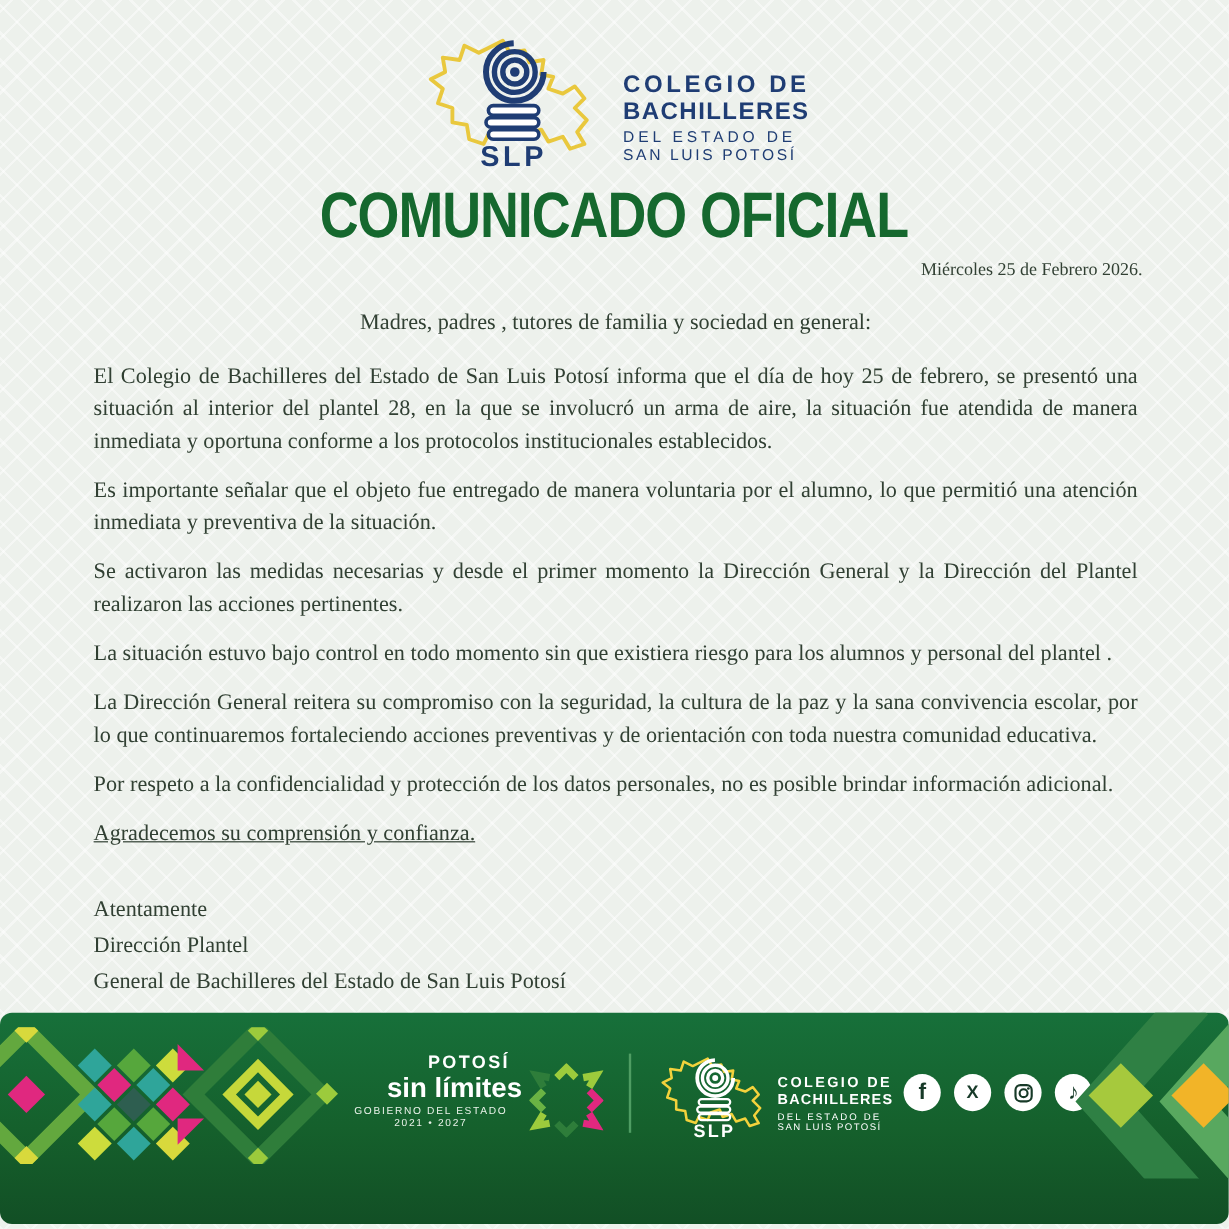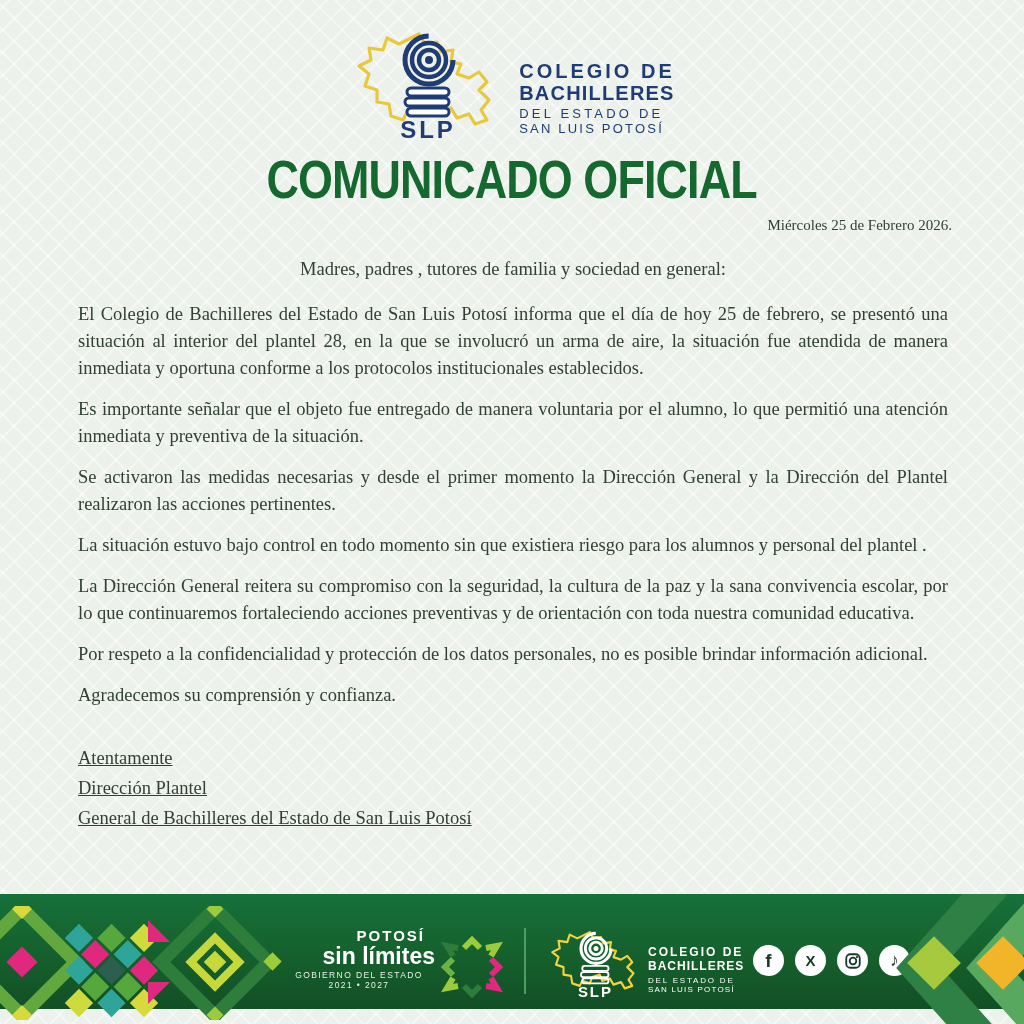--- a/index.html
+++ b/index.html
@@ -24,24 +24,24 @@
   .title{
     display:inline-block;font-family:"Liberation Sans",sans-serif;font-weight:800;
     font-size:51px;color:#15682e;letter-spacing:-1px;transform:scaleX(.88) scaleY(1.05);
     transform-origin:center;white-space:nowrap;
   }
   .date{position:absolute;top:217px;right:72px;font-size:15px;color:#314033;}
   
   .content{position:absolute;left:78px;right:76px;top:256px;font-size:18.5px;line-height:27px;}
   .content p{margin:0 0 14px 0;text-align:justify;}
   .content p.salutation{text-align:center;margin-bottom:18px;}
-  .content p.pre-close{margin-top:8px;}
-  .closing{margin-top:34px;line-height:30px;text-decoration:underline;}
-  
-  .footer{position:absolute;left:0;bottom:15px;width:1024px;height:115px;background:linear-gradient(#17703a 0%, #15602c 55%, #124f25 100%);}
+  .content p.pre-close{margin-top:8px;text-decoration:underline;}
+  .closing{margin-top:34px;line-height:30px;}
+  
+  .footer{position:absolute;left:0;bottom:4px;width:1024px;height:176px;background:linear-gradient(#17703a 0%, #15602c 55%, #124f25 100%);border-radius:10px;}
   .pattern-left{position:absolute;left:0;top:12px;}
   .brand{position:absolute;left:283px;top:33px;width:152px;color:#ffffff;font-family:"Liberation Sans",sans-serif;text-align:right;}
   .brand .b1{font-weight:800;font-size:15px;letter-spacing:2px;padding-right:10px;}
   .brand .b2{font-weight:800;font-size:23px;letter-spacing:0;line-height:1;margin-top:1px;}
   .brand .b3{font-size:8.5px;letter-spacing:1.4px;margin-top:2px;text-align:center;color:#e9f2e9;}
   .starburst{position:absolute;left:441px;top:42px;}
   .divider{position:absolute;left:524px;top:34px;width:2px;height:66px;background:#4f9d63;}
   .cobach-foot{position:absolute;left:546px;top:24px;}
   .wordmark-foot{position:absolute;left:648px;top:52px;color:#ffffff;line-height:1.15;font-family:"Liberation Sans",sans-serif;}
   .wordmark-foot .wm1{font-weight:bold;font-size:12px;letter-spacing:2px;}

